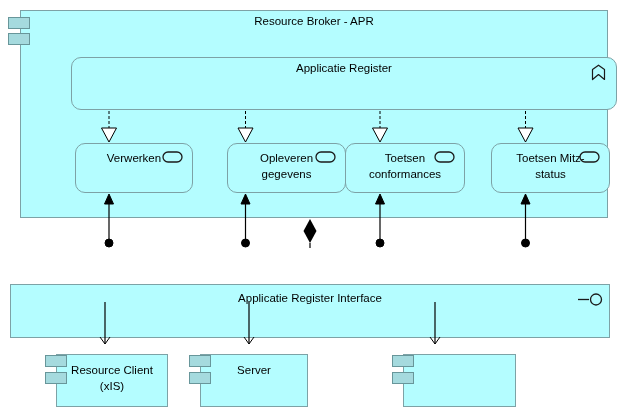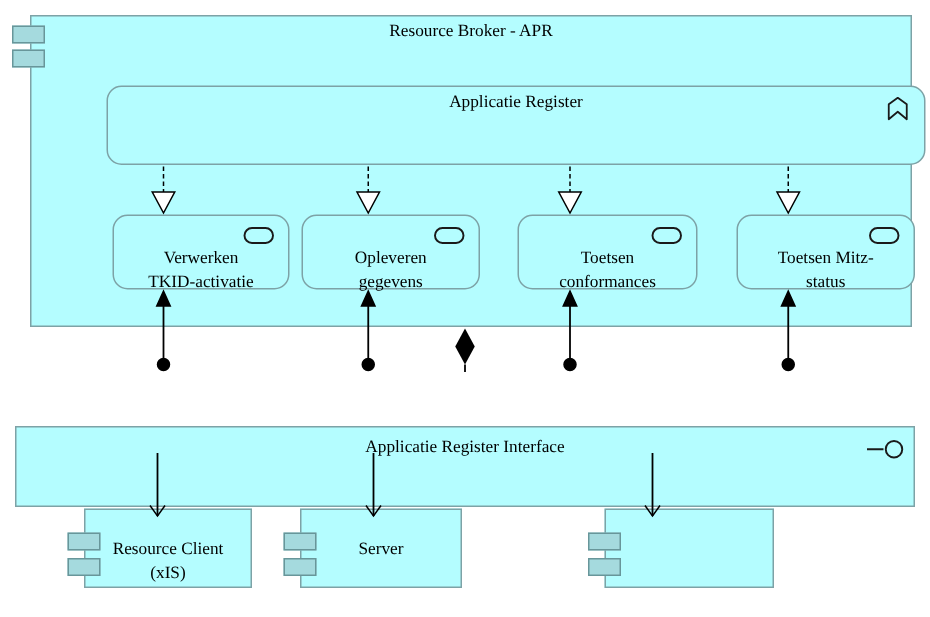--- a/index.html
+++ b/index.html
@@ -1,18 +1,18 @@
 <!DOCTYPE html>
 <html><head>
 <meta charset="utf-8">
 <style>
   html,body { margin:0; padding:0; background:#ffffff; }
   .canvas {
     position:relative; width:620px; height:410px; background:#ffffff;
-    font-family:Liberation Serif, serif; font-size:11.5px; color:#000;
+    font-family:Liberation Sans, sans-serif; font-size:11.5px; color:#000;
     overflow:hidden;
   }
   .el {
     position:absolute; background:#b4fdff; border:1px solid #7da2a6;
     box-sizing:border-box;
   }
   .rounded { border-radius:10px;margin-left:25px; }
   .title { width:100%; text-align:center; padding-top:4px; }
   .center-lines { width:100%; text-align:center; line-height:16px; }
   .line-txt { display:block; }
@@ -23,30 +23,30 @@
   .corner-icon { position:absolute; z-index:2; }
   .overlay {
     position:absolute; left:0; top:0; width:620px; height:411px;
     z-index:4; pointer-events:none;
   }
   
   .broker { left:20px; top:10px; width:588px; height:208px; z-index:1; }
   
   .register { left:46px; top:57px; width:546px; height:53px; z-index:2; }
   
-  .svc { top:143px; height:50px; z-index:2; padding-top:20px; }
+  .svc { top:143px; height:50px; z-index:2; padding-top:6px; }
   .svc1 { left:50px;  width:118px; }
-  .svc2 { left:176px; width:119px; }
+  .svc2 { left:202px; width:119px; }
   .svc3 { left:320px; width:120px; }
   .svc4 { left:466px; width:119px; }
   
   .ifbar { left:10px; top:248px; width:600px; height:54px; z-index:2;margin-top:36px; }
   .ifbar .title { padding-top:7px; }
   
-  .comp { top:339px; height:53px; z-index:2; padding-top:18px; }
+  .comp { top:354px; height:53px; z-index:2; padding-top:7px; }
   .comp1 { left:56px;  width:112px; }
   .comp2 { left:200px; width:108px; }
   .comp3 { left:403px; width:113px; }
 </style>
 </head>
 <body>
 
 <div class="canvas">
 
   <div class="el broker">
@@ -60,21 +60,20 @@
     <span class="corner-icon" style="right:10px; top:6px;">
       <svg width="15" height="17" viewBox="0 0 15 17">
         <path d="M1.5,15.5 L1.5,5.5 L7.5,1.2 L13.5,5.5 L13.5,15.5 L7.5,10.5 Z" fill="none" stroke="#1a1a1a" stroke-width="1.2" stroke-linejoin="round"></path>
       </svg>
     </span>
   </div>
 
   <div class="el rounded svc svc1">
     <div class="center-lines">
       <span class="line-txt">Verwerken</span>
-      <span class="line-txt">TKID-activatie</span>
     </div>
     <span class="corner-icon" style="right:9px; top:7px;">
       <svg width="21" height="12" viewBox="0 0 21 12">
           <rect x="1" y="1" width="19" height="10" rx="5" ry="5" fill="none" stroke="#1a1a1a" stroke-width="1.3"></rect>
         </svg>
     </span>
   </div>
 
   <div class="el rounded svc svc2">
     <div class="center-lines">

